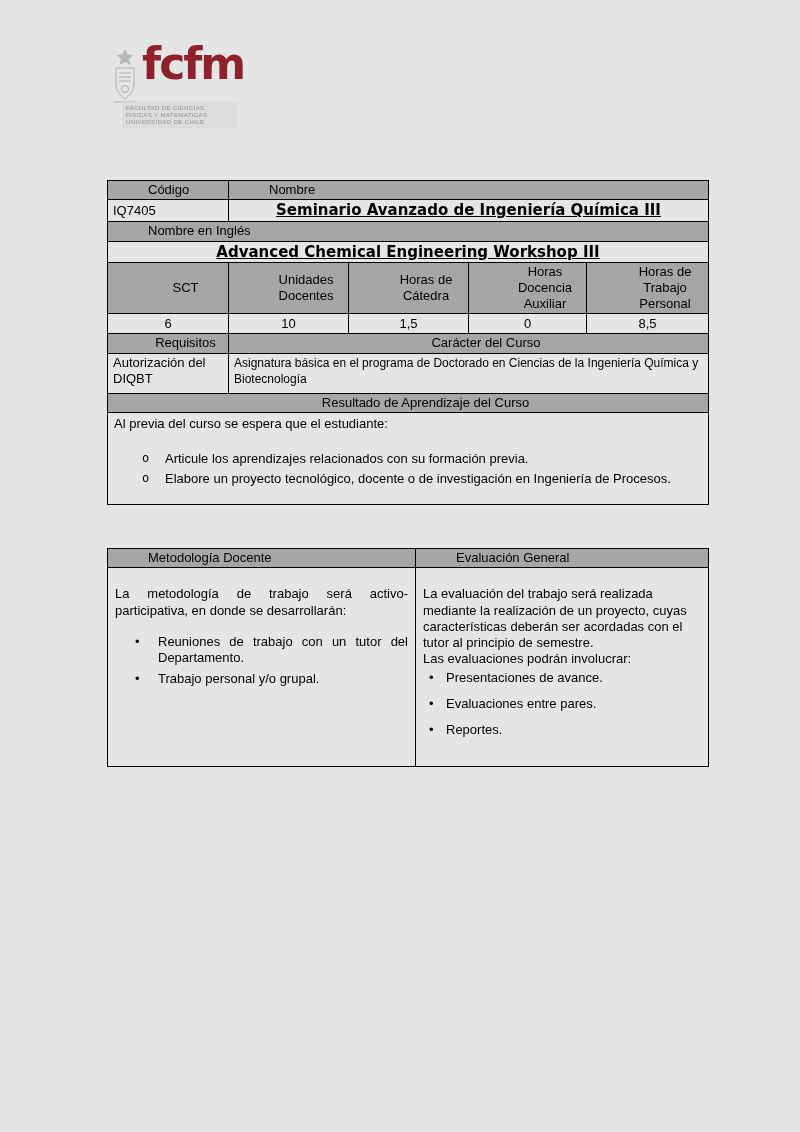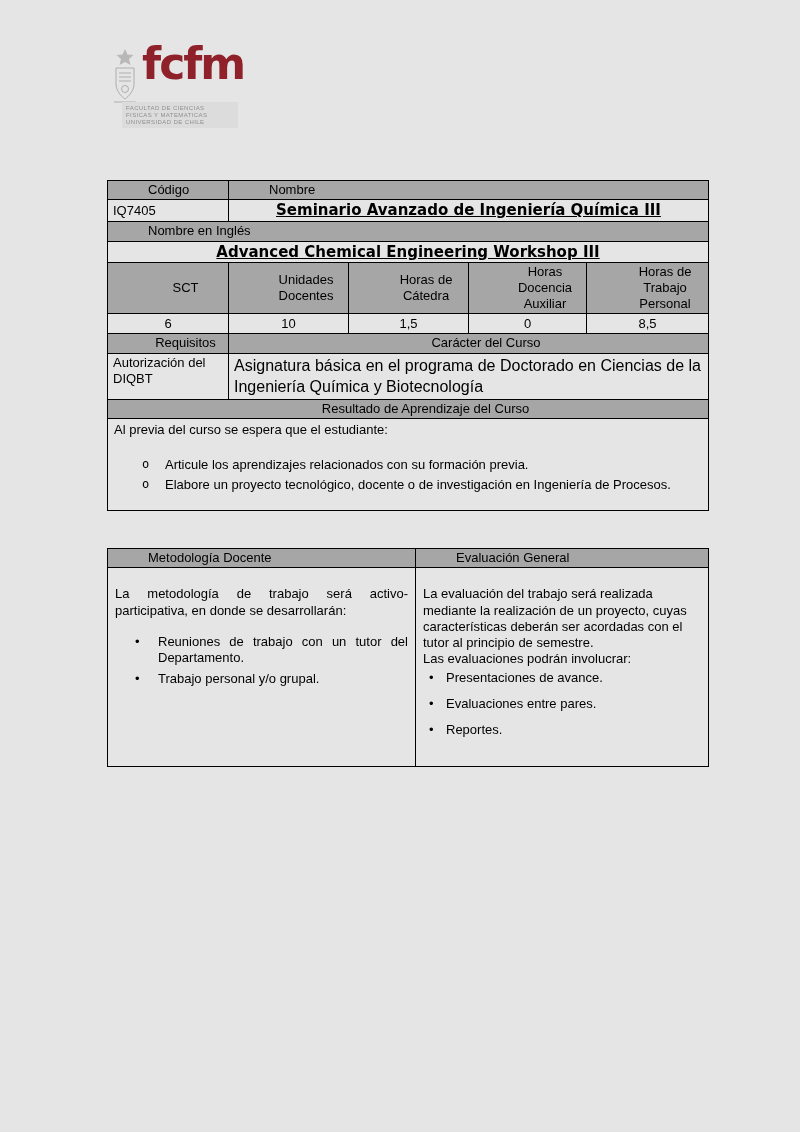--- a/index.html
+++ b/index.html
@@ -43,21 +43,21 @@
   }
   .hdr { background:#a6a6a6;padding-left:40px; }
   .c { text-align:center; }
   .course-name {
     font-weight:bold; font-size:15px; text-align:center;
     font-family:"DejaVu Sans", sans-serif;
     text-decoration:underline;
   }
   .hours-hdr { text-align:center; line-height:16px; }
   .top { vertical-align:top; }
-  .small { font-size:16px; line-height:1.35; }
+  .small { font-size:12px; line-height:1.35; }
 
   
   .resultado-cell { vertical-align:top; height:92px; padding:3px 6px; }
   .o-list { margin-top:19px; margin-left:28px; }
   .o-list .li { display:flex; margin-bottom:4px; }
   .o-list .marker {
     flex:none; width:23px; font-family:"DejaVu Sans Mono", monospace; font-size:12px;
   }
 
   

